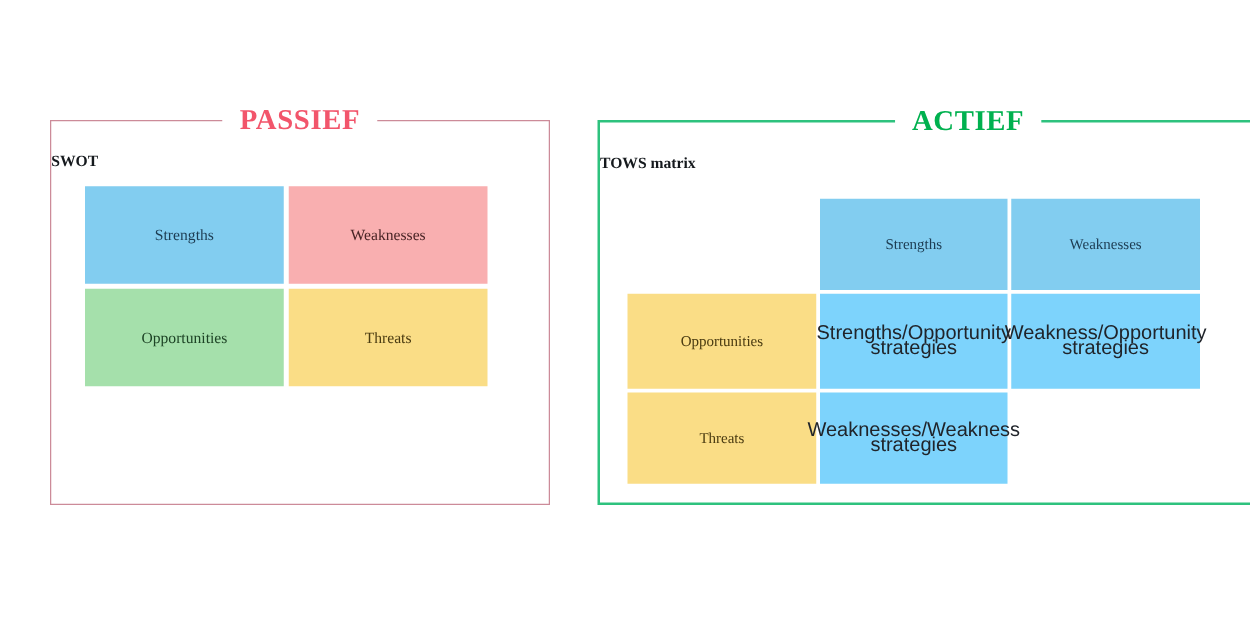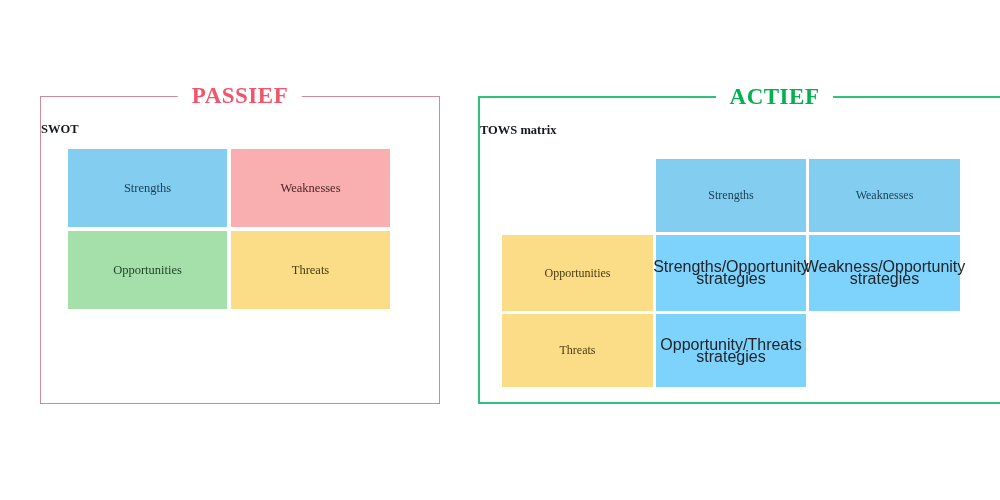--- a/index.html
+++ b/index.html
@@ -130,19 +130,19 @@
         <span>Strengths/Opportunity strategies</span>
       </div>
       <div class="tows-cell tows-body">
         <span>Weakness/Opportunity strategies</span>
       </div>
 
       <div class="tows-cell tows-side">
         <span>Threats</span>
       </div>
       <div class="tows-cell tows-body">
-        <span>Opportunity/Threats strategies</span>
+        <span>Weaknesses/Weakness strategies</span>
       </div>
 
     </div>
   </div>
 
 </div>
 
 </body></html>

